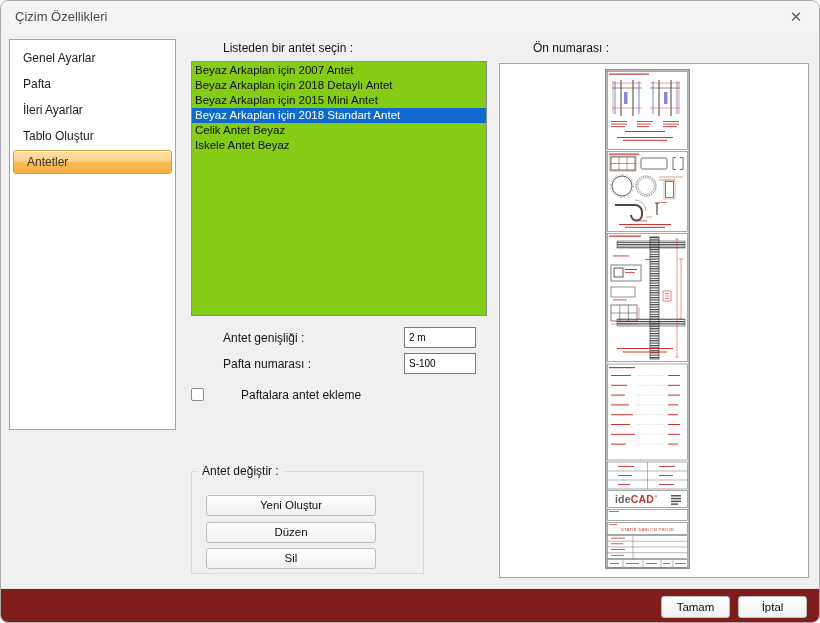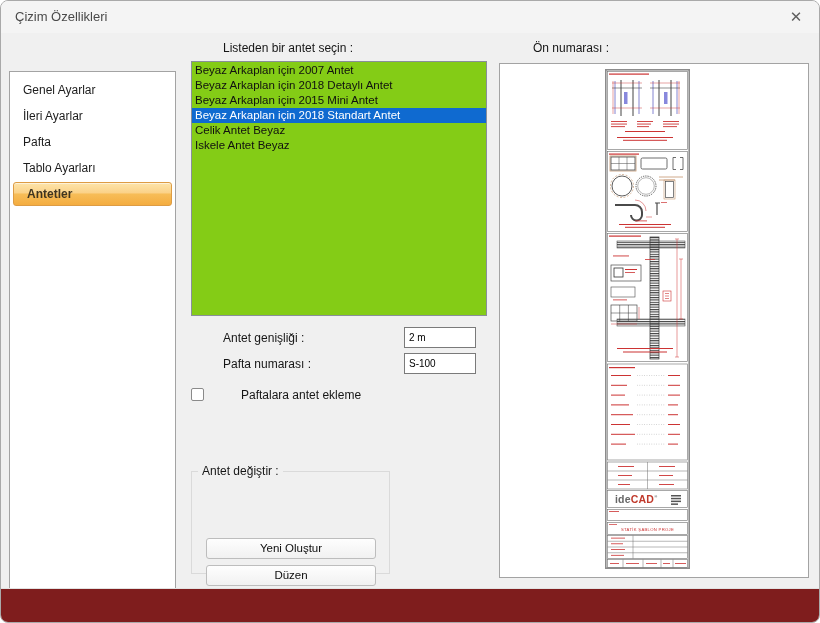--- a/index.html
+++ b/index.html
@@ -3,63 +3,63 @@
 <meta charset="utf-8">
 <style>
   html,body{margin:0;padding:0;background:#fff;}
   *{box-sizing:border-box;font-family:"Liberation Sans",sans-serif;}
   .dialog{position:relative;width:820px;height:623px;background:#f0f0f0;
     border:1px solid #a9a9a9;border-radius:8px;overflow:hidden;}
   .titlebar{position:absolute;left:0;top:0;width:100%;height:32px;background:#f4f4f4;}
   .titlebar .title{position:absolute;left:14px;top:8px;font-size:13px;color:#4a4a4a;text-align:right;}
   .titlebar .close{position:absolute;right:13px;top:6px;font-size:15px;color:#5f5f5f;
     width:20px;height:20px;text-align:center;line-height:20px;cursor:default;}
-  .sidebar{position:absolute;left:8px;top:38px;width:167px;height:549px;background:#fff;
-    border:1px solid #a3a3a3;padding-top:5px;margin-top:32px;}
+  .sidebar{position:absolute;left:8px;top:38px;width:167px;height:391px;background:#fff;
+    border:1px solid #a3a3a3;padding-top:5px;}
   .side-item{height:26px;line-height:26px;padding-left:13px;font-size:12px;color:#1c1c1c;}
   .side-item.selected{height:24px;line-height:22px;margin:1px 3px;border:1px solid #dd9c44;border-radius:3px;
     background:linear-gradient(#fde4aa 0%,#fbd288 45%,#f7bd58 50%,#f4ad40 100%);
-    box-shadow:inset 0 1px 0 rgba(255,255,255,.55);color:#403520;font-weight:bold;}
+    box-shadow:inset 0 1px 0 rgba(255,255,255,.55);color:#403520;}
   .lbl{position:absolute;font-size:12px;color:#161616;white-space:nowrap;margin-left:32px;}
   .listbox{position:absolute;left:190px;top:60px;width:296px;height:255px;background:#84cc16;
     border:1px solid #898f98;padding-top:1px;overflow:hidden;}
   .lrow{height:15px;line-height:15px;font-size:11.5px;color:#101010;padding-left:3px;white-space:nowrap;}
   .lrow.sel{background:#0f6ad0;color:#fff;}
   .tbox{position:absolute;width:72px;height:21px;background:#fff;border:1px solid #7a7a7a;
     font-size:10px;color:#000;padding:0 0 0 4px;}
   .cb{position:absolute;left:190px;top:387px;width:13px;height:13px;background:#fff;
     border:1px solid #8a8a8a;border-radius:2px;}
-  .groupbox{position:absolute;left:190px;top:470px;width:199px;height:103px;border:1px solid #dadada;}
+  .groupbox{position:absolute;left:190px;top:470px;width:233px;height:103px;border:1px solid #dadada;}
   .groupbox .gb-label{position:absolute;left:6px;top:-8px;background:#f0f0f0;padding:0 4px;
     font-size:12px;color:#161616;white-space:nowrap;}
   .btn{position:absolute;background:linear-gradient(#fefefe,#f1f1f1);border:1px solid #bdbdbd;
-    border-radius:3px;font-size:11.5px;color:#0d0d0d;text-align:center;line-height:19px;cursor:default;margin-top:43px;}
+    border-radius:3px;font-size:11.5px;color:#0d0d0d;text-align:center;line-height:19px;cursor:default;}
   .gb-btn{left:14px;width:170px;height:21px;}
   .preview-panel{position:absolute;left:498px;top:62px;width:310px;height:515px;background:#fff;
     border:1px solid #a3a3a3;}
   .sheet{position:absolute;left:105px;top:5px;}
   .footer{position:absolute;left:0;top:587px;width:100%;height:36px;background:#7f1d1d;
     border-top:1px solid #e2e2e2;}
   .footer .btn{top:7px;width:69px;height:22px;line-height:20px;}
 </style>
 </head>
 <body>
 
 <div class="dialog">
 
   <div class="titlebar">
     <span class="title">Çizim Özellikleri</span>
     <span class="close">✕</span>
   </div>
 
   <div class="sidebar">
     <div class="side-item">Genel Ayarlar</div>
+    <div class="side-item">Pafta</div>
     <div class="side-item">İleri Ayarlar</div>
-    <div class="side-item">Pafta</div>
-    <div class="side-item">Tablo Ayarları</div>
+    <div class="side-item">Tablo Oluştur</div>
     <div class="side-item selected">Antetler</div>
   </div>
 
   <div class="lbl" style="left:190px;top:40px;">Listeden bir antet seçin :</div>
 
   <div class="listbox">
     <div class="lrow">Beyaz Arkaplan için 2007 Antet</div>
     <div class="lrow">Beyaz Arkaplan için 2018 Detaylı Antet</div>
     <div class="lrow">Beyaz Arkaplan için 2015 Mini Antet</div>
     <div class="lrow sel">Beyaz Arkaplan için 2018 Standart Antet</div>

